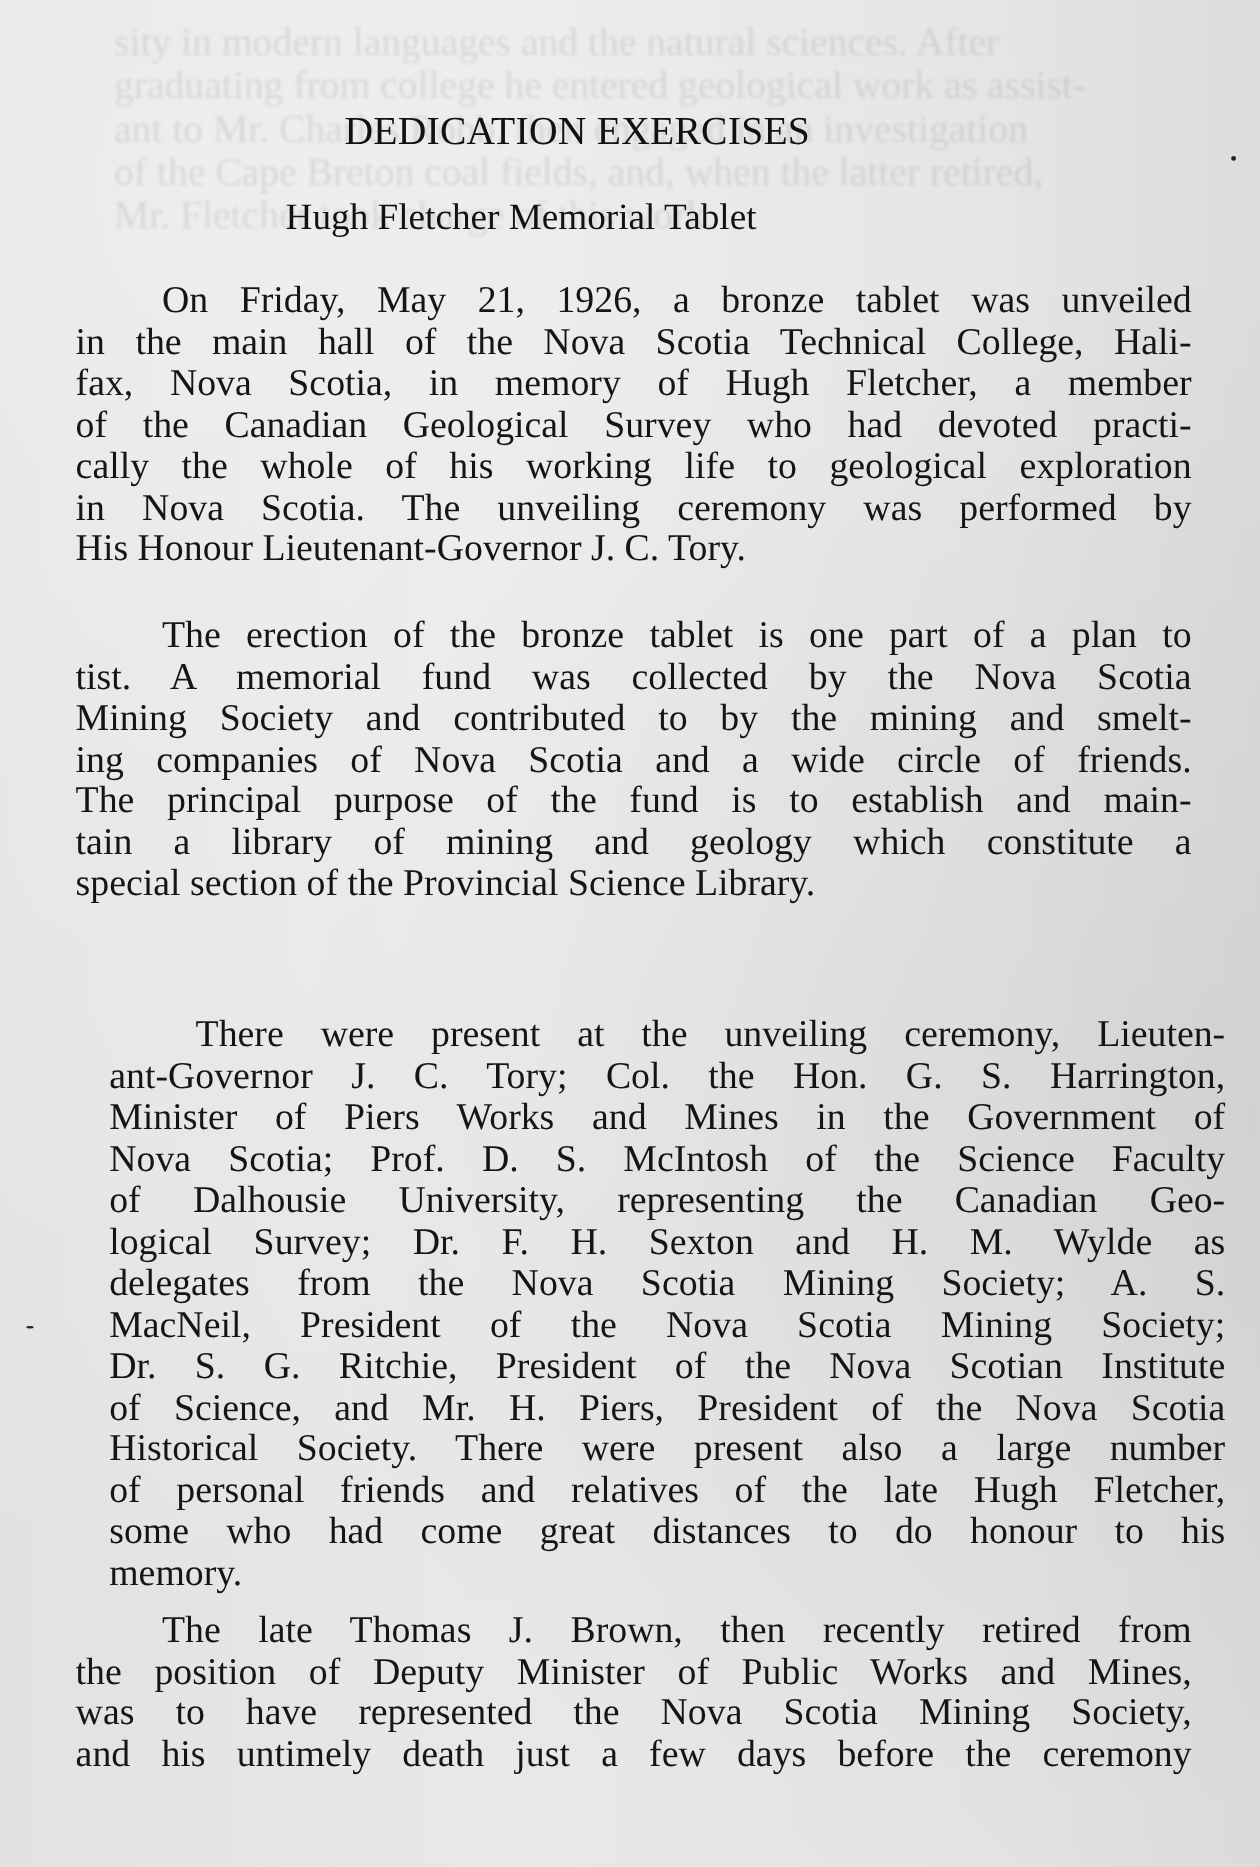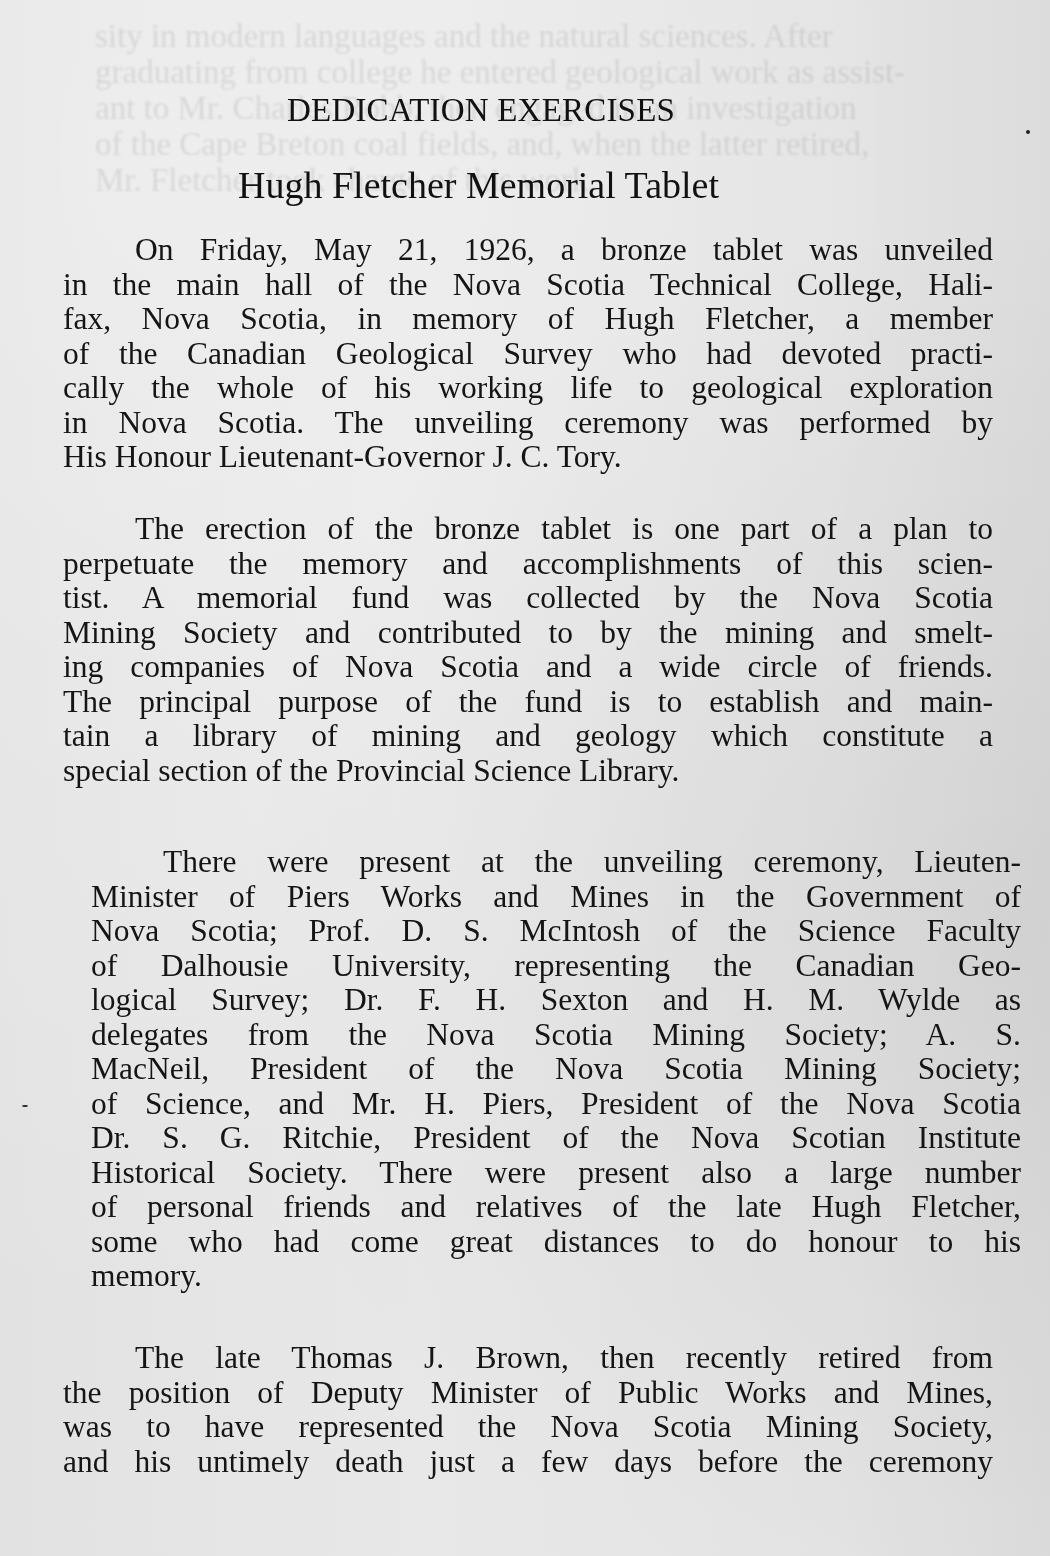--- a/index.html
+++ b/index.html
@@ -47,21 +47,21 @@
       top: 92px;
       left: 287px;
       width: auto;
       font-size: 33px;
       letter-spacing: 0.2px;
     }
     .subtitle {
       top: 163px;
       left: 238px;
       width: auto;
-      font-size: 38px;
+      font-size: 31px;
     }
     .para {
       position: absolute;
       left: 63px;
       width: 930px;
       font-family: "Liberation Serif", serif;
       font-size: 31.5px;
       line-height: 34.5px;
       text-align: justify;
       color: #151515;
@@ -111,39 +111,39 @@
     <span class="line">in the main hall of the Nova Scotia Technical College, Hali-</span>
     <span class="line">fax, Nova Scotia, in memory of Hugh Fletcher, a member</span>
     <span class="line">of the Canadian Geological Survey who had devoted practi-</span>
     <span class="line">cally the whole of his working life to geological exploration</span>
     <span class="line">in Nova Scotia.   The unveiling ceremony was performed by</span>
     <span class="line last">His Honour Lieutenant-Governor J. C. Tory.</span>
   </div>
 
   <div class="para p2">
     <span class="line indent">The erection of the bronze tablet is one part of a plan to</span>
-    <span class="line">perpetuate the memory and accomplishments of this scien-</span>
     <span class="line">tist.  A memorial fund was collected by the Nova Scotia</span>
     <span class="line">Mining Society and contributed to by the mining and smelt-</span>
     <span class="line">ing companies of Nova Scotia and a wide circle of friends.</span>
     <span class="line">The principal purpose of the fund is to establish and main-</span>
     <span class="line">tain a library of mining and geology which constitute a</span>
     <span class="line last">special section of the Provincial Science Library.</span>
   </div>
 
   <div class="para p3">
     <span class="line indent">There were present at the unveiling ceremony, Lieuten-</span>
+    <span class="line">ant-Governor J. C. Tory;  Col. the Hon. G. S. Harrington,</span>
     <span class="line">Minister of Piers Works and Mines in the Government of</span>
     <span class="line">Nova Scotia;  Prof. D. S. McIntosh  of  the Science Faculty</span>
     <span class="line">of Dalhousie University, representing the Canadian Geo-</span>
     <span class="line">logical Survey;  Dr. F. H. Sexton and H. M. Wylde as</span>
     <span class="line">delegates from the Nova Scotia Mining Society;  A. S.</span>
     <span class="line">MacNeil, President of the Nova Scotia Mining Society;</span>
+    <span class="line">Dr. S. G. Ritchie, President of the Nova Scotian Institute</span>
     <span class="line">of Science, and Mr. H. Piers, President of the Nova Scotia</span>
-    <span class="line">Dr. S. G. Ritchie, President of the Nova Scotian Institute</span>
     <span class="line">Historical Society.  There were present also a large number</span>
     <span class="line">of personal friends and relatives of the late Hugh Fletcher,</span>
     <span class="line">some who had come great distances to do honour to his</span>
     <span class="line last">memory.</span>
   </div>
 
   <div class="para p4">
     <span class="line indent">The late Thomas J. Brown, then recently retired from</span>
     <span class="line">the position of Deputy Minister of Public Works and Mines,</span>
     <span class="line">was to have represented the Nova Scotia Mining Society,</span>

